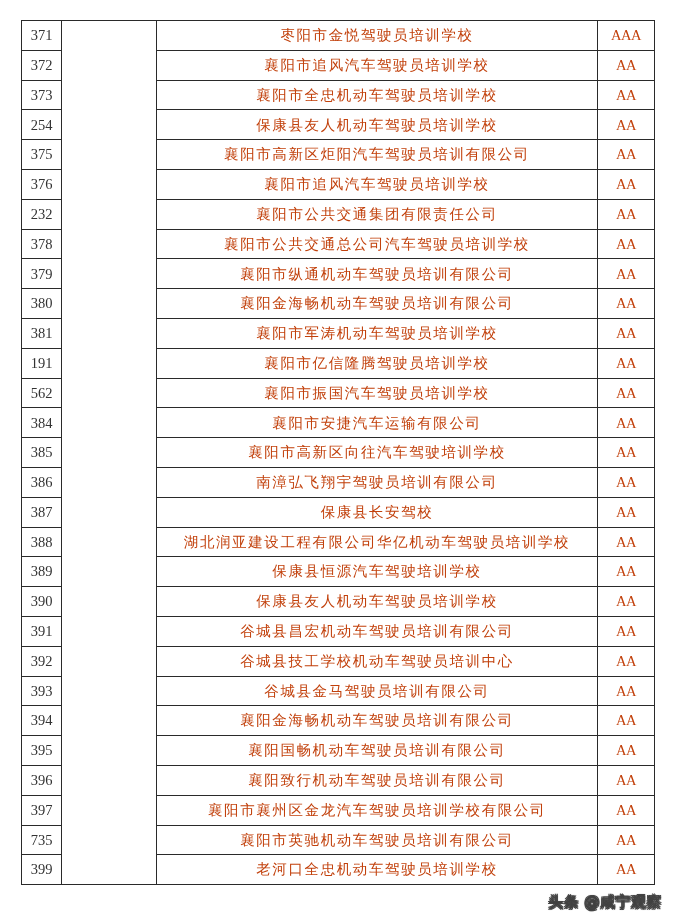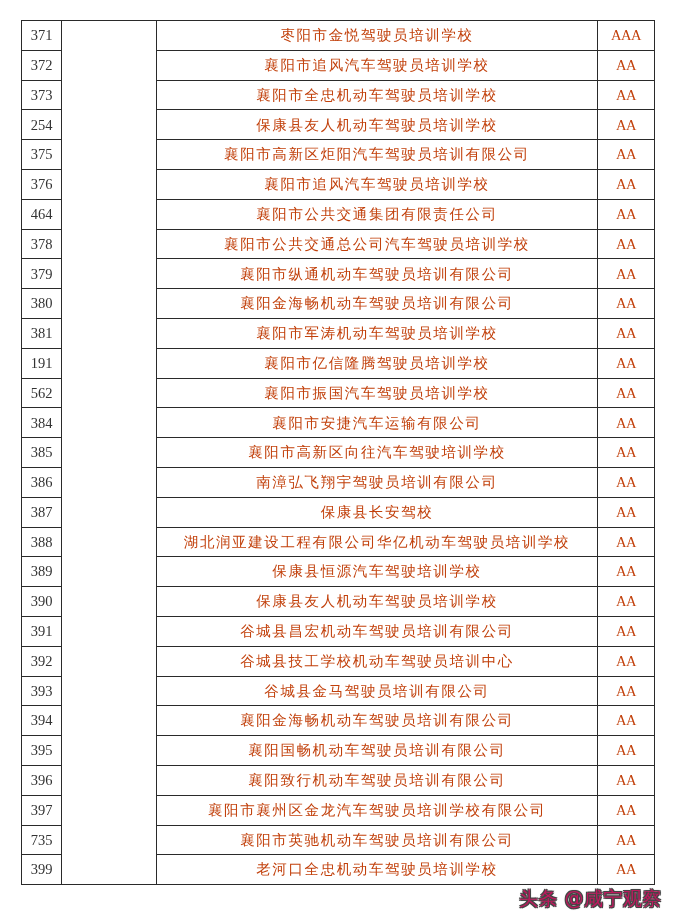--- a/index.html
+++ b/index.html
@@ -63,22 +63,22 @@
     letter-spacing: -0.5px;
   }
   td.region {
     background: #ffffff;
   }
   .watermark {
     position: absolute;
     right: 18px;
     bottom: 12px;
     font-family: "DejaVu Sans", "Liberation Sans", sans-serif;
-    font-size: 19px;
-    color: #be185d;
+    font-size: 15px;
+    color: #404040;
     text-shadow:
       -1px -1px 0 #444, 1px -1px 0 #444,
       -1px 1px 0 #444, 1px 1px 0 #444,
       0 0 2px #000;
     letter-spacing: 0.5px;
   }
 </style>
 </head>
 <body>
 
@@ -116,21 +116,21 @@
           <td class="idx">375</td>
           <td class="name">襄阳市高新区炬阳汽车驾驶员培训有限公司</td>
           <td class="grade">AA</td>
         </tr>
         <tr>
           <td class="idx">376</td>
           <td class="name">襄阳市追风汽车驾驶员培训学校</td>
           <td class="grade">AA</td>
         </tr>
         <tr>
-          <td class="idx">464</td>
+          <td class="idx">232</td>
           <td class="name">襄阳市公共交通集团有限责任公司</td>
           <td class="grade">AA</td>
         </tr>
         <tr>
           <td class="idx">378</td>
           <td class="name">襄阳市公共交通总公司汽车驾驶员培训学校</td>
           <td class="grade">AA</td>
         </tr>
         <tr>
           <td class="idx">379</td>

